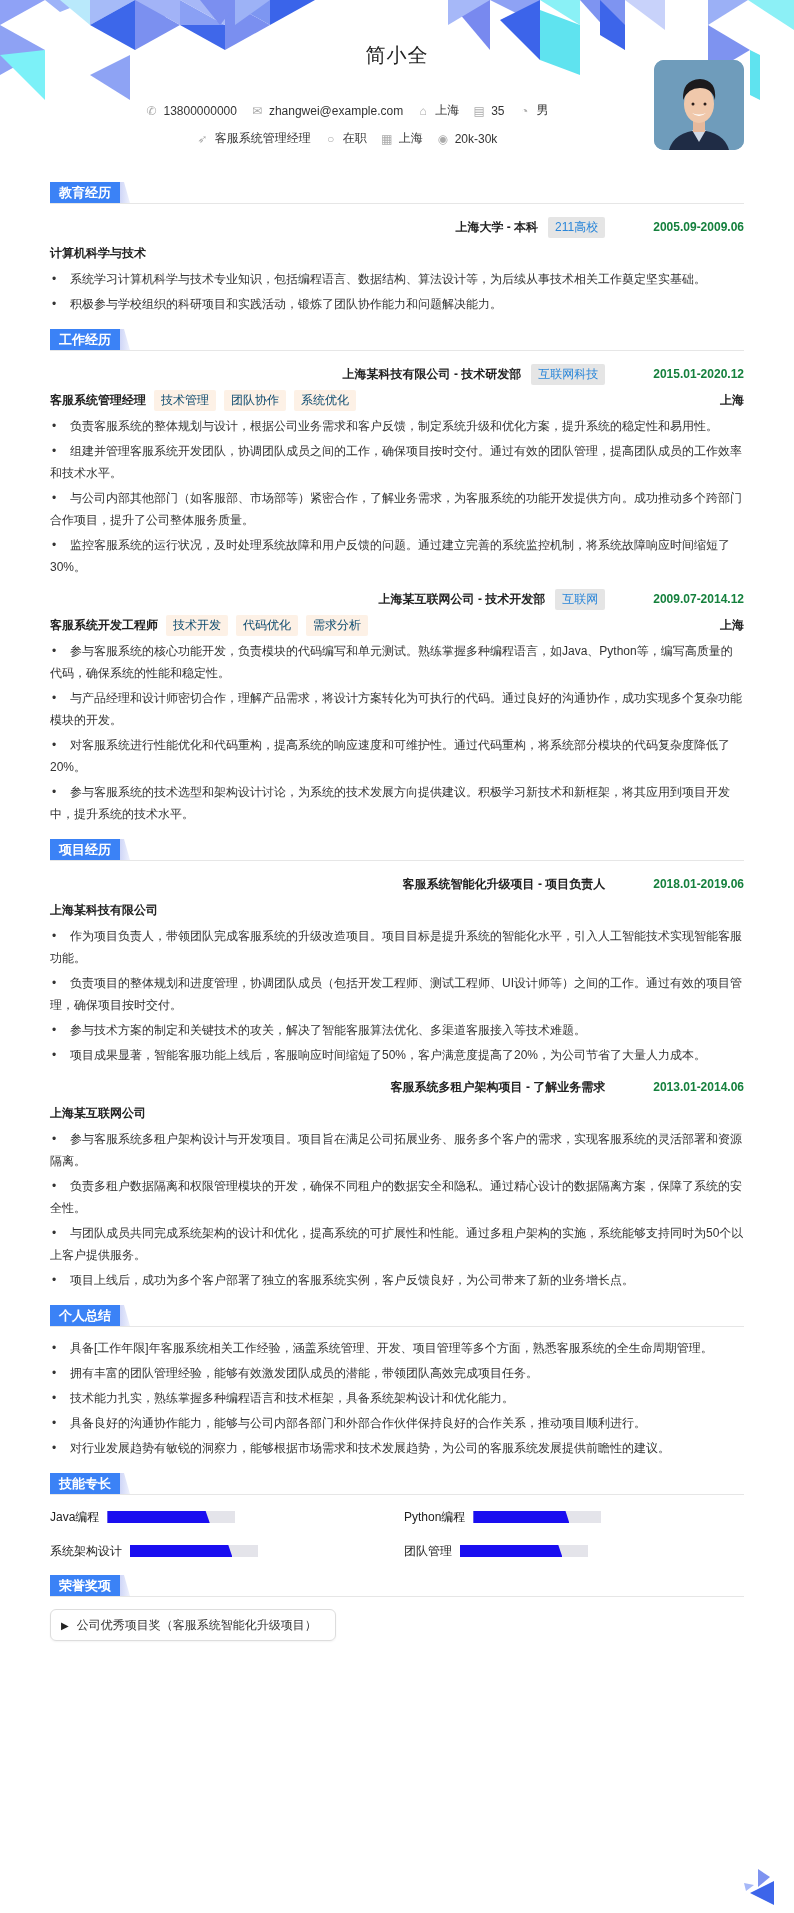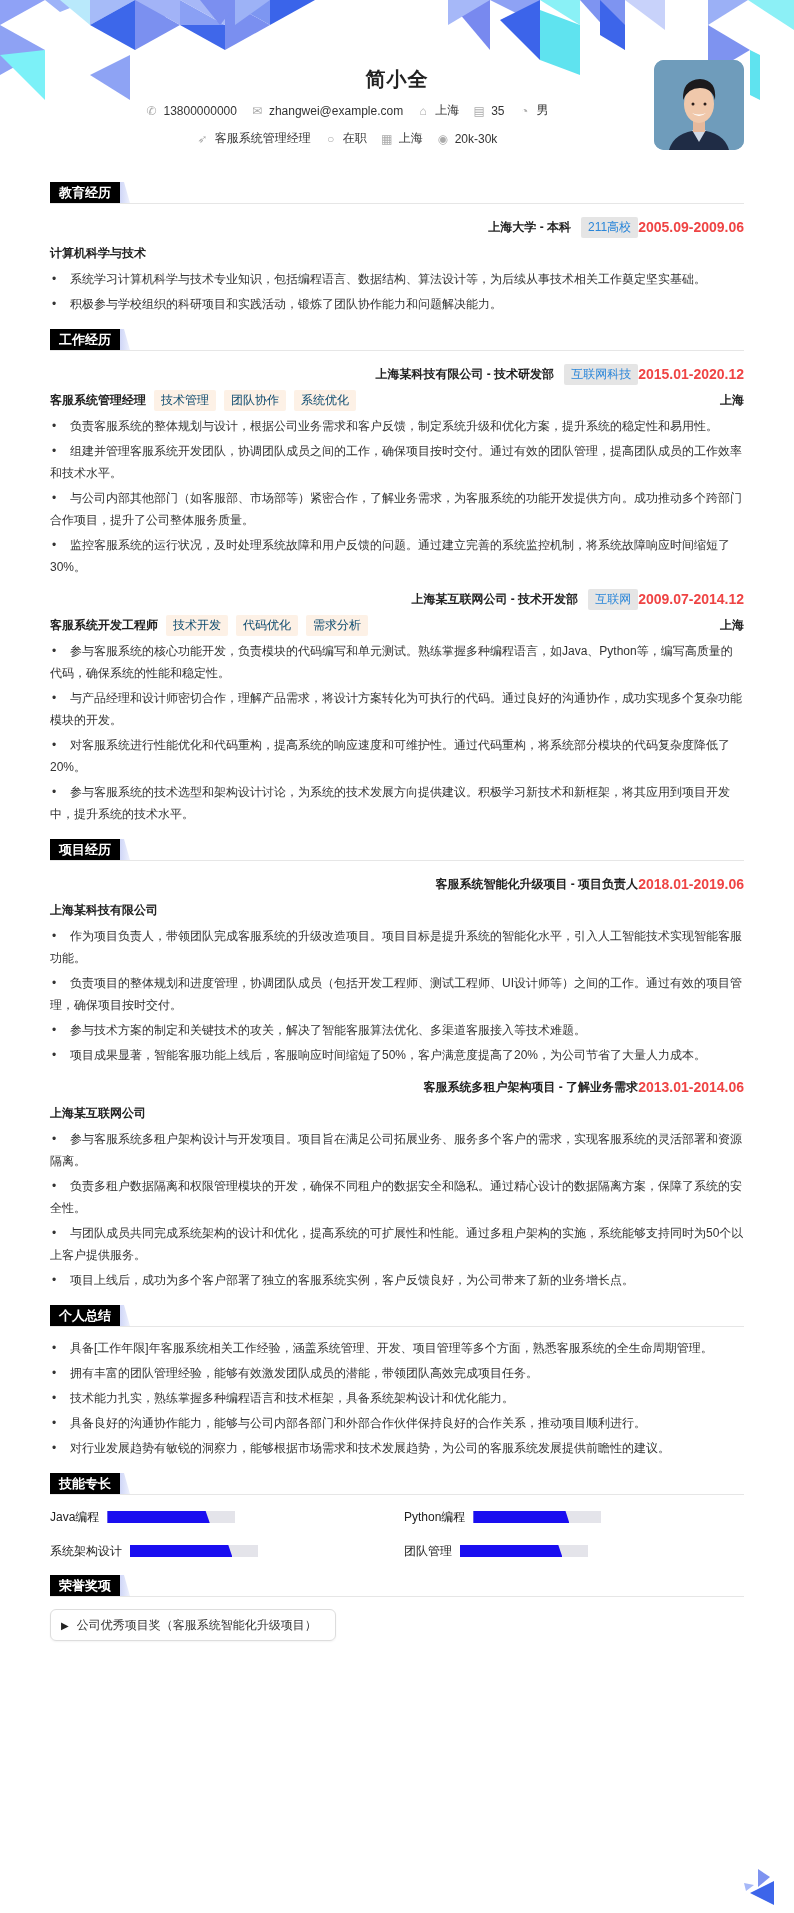--- a/index.html
+++ b/index.html
@@ -3,37 +3,37 @@
 <meta charset="utf-8">
 <style>
   * { box-sizing: border-box; margin: 0; padding: 0; }
   html, body { width: 794px; background: #ffffff; }
   body { font-family: "Liberation Sans", "DejaVu Sans", sans-serif; color: #222; font-size: 12px; position: relative; height: 1913px; overflow: hidden; }
 
   .bg-deco { position: absolute; left: 0; top: 0; width: 794px; height: 170px; z-index: 0; }
   .bg-corner { position: absolute; right: 14px; bottom: 8px; width: 36px; height: 40px; z-index: 0; }
 
   .header { position: relative; z-index: 1; height: 170px; }
-  .name { position: absolute; left: 0; right: 0; top: 66px; text-align: center; font-size: 20px; font-weight: bold; color: #222; letter-spacing: 1px; }
+  .name { position: absolute; left: 0; right: 0; top: 42px; text-align: center; font-size: 20px; font-weight: normal; color: #222; letter-spacing: 1px; }
   .info-row { position: absolute; left: 0; width: 794px; display: flex; justify-content: center; align-items: center; gap: 0; font-size: 12px; color: #333; }
   .info-row.r1 { top: 102px; padding-right: 100px; }
   .info-row.r2 { top: 130px; padding-right: 100px; }
   .info-item { display: flex; align-items: center; margin: 0 7px; }
   .info-icon { width: 12px; height: 12px; margin-right: 6px; display: inline-flex; align-items: center; justify-content: center; color: #aaa; }
   .avatar { position: absolute; left: 654px; top: 60px; width: 90px; height: 90px; border-radius: 10px; overflow: hidden; background: #6f9ab8; }
 
   .main { position: relative; z-index: 1; padding: 0 50px 0 50px; }
   .section { margin-top: 10px; }
   .section-title-wrap { position: relative; height: 24px; border-bottom: 1px solid #e6e6e6; margin-bottom: 10px; }
-  .section-title { position: absolute; left: 0; top: 2px; height: 21px; background: #000000; color: #fff; font-weight: bold; font-size: 13px; padding: 0 9px; line-height: 21px; }
+  .section-title { position: absolute; left: 0; top: 2px; height: 21px; background: #3b82f6; color: #fff; font-weight: bold; font-size: 13px; padding: 0 9px; line-height: 21px; }
   .section-title::after { content: ""; position: absolute; right: -10px; top: 0; width: 10px; height: 21px; background: linear-gradient(90deg, #cfd6f7, #eef1fd); clip-path: polygon(0 0, 40% 0, 100% 100%, 0 100%); }
 
   .entry-head { display: flex; justify-content: flex-end; align-items: center; height: 26px; }
   .entry-title { font-weight: bold; font-size: 12px; color: #222; display: flex; align-items: center; }
-  .entry-date { font-weight: bold; font-size: 14px; color: #ef4444; }
+  .entry-date { font-weight: bold; font-size: 12px; color: #15803d; margin-left: 48px; }
   .tag-blue { background: #e5e5e5; color: #2a86d9; font-weight: normal; font-size: 12px; padding: 2px 7px; margin-left: 10px; border-radius: 2px; }
   .tag-orange { background: #fdf1e6; color: #0c4a6e; font-weight: normal; font-size: 12px; padding: 2px 7px; margin-left: 8px; border-radius: 2px; }
   .subhead { font-weight: bold; font-size: 12px; color: #222; height: 26px; display: flex; align-items: center; justify-content: space-between; }
 
   ul.bullets { list-style: none; margin-top: 2px; }
   ul.bullets li { position: relative; padding-left: 20px; font-size: 12px; line-height: 22px; color: #333; margin-bottom: 3px; text-indent: 0; }
   ul.bullets li::before { content: "•"; position: absolute; left: 2px; top: 0; color: #333; font-size: 12px; }
   ul.bullets li.wrapped { padding-left: 0; text-indent: 20px; }
   ul.bullets li.wrapped::before { left: 2px; text-indent: 0; }
 

